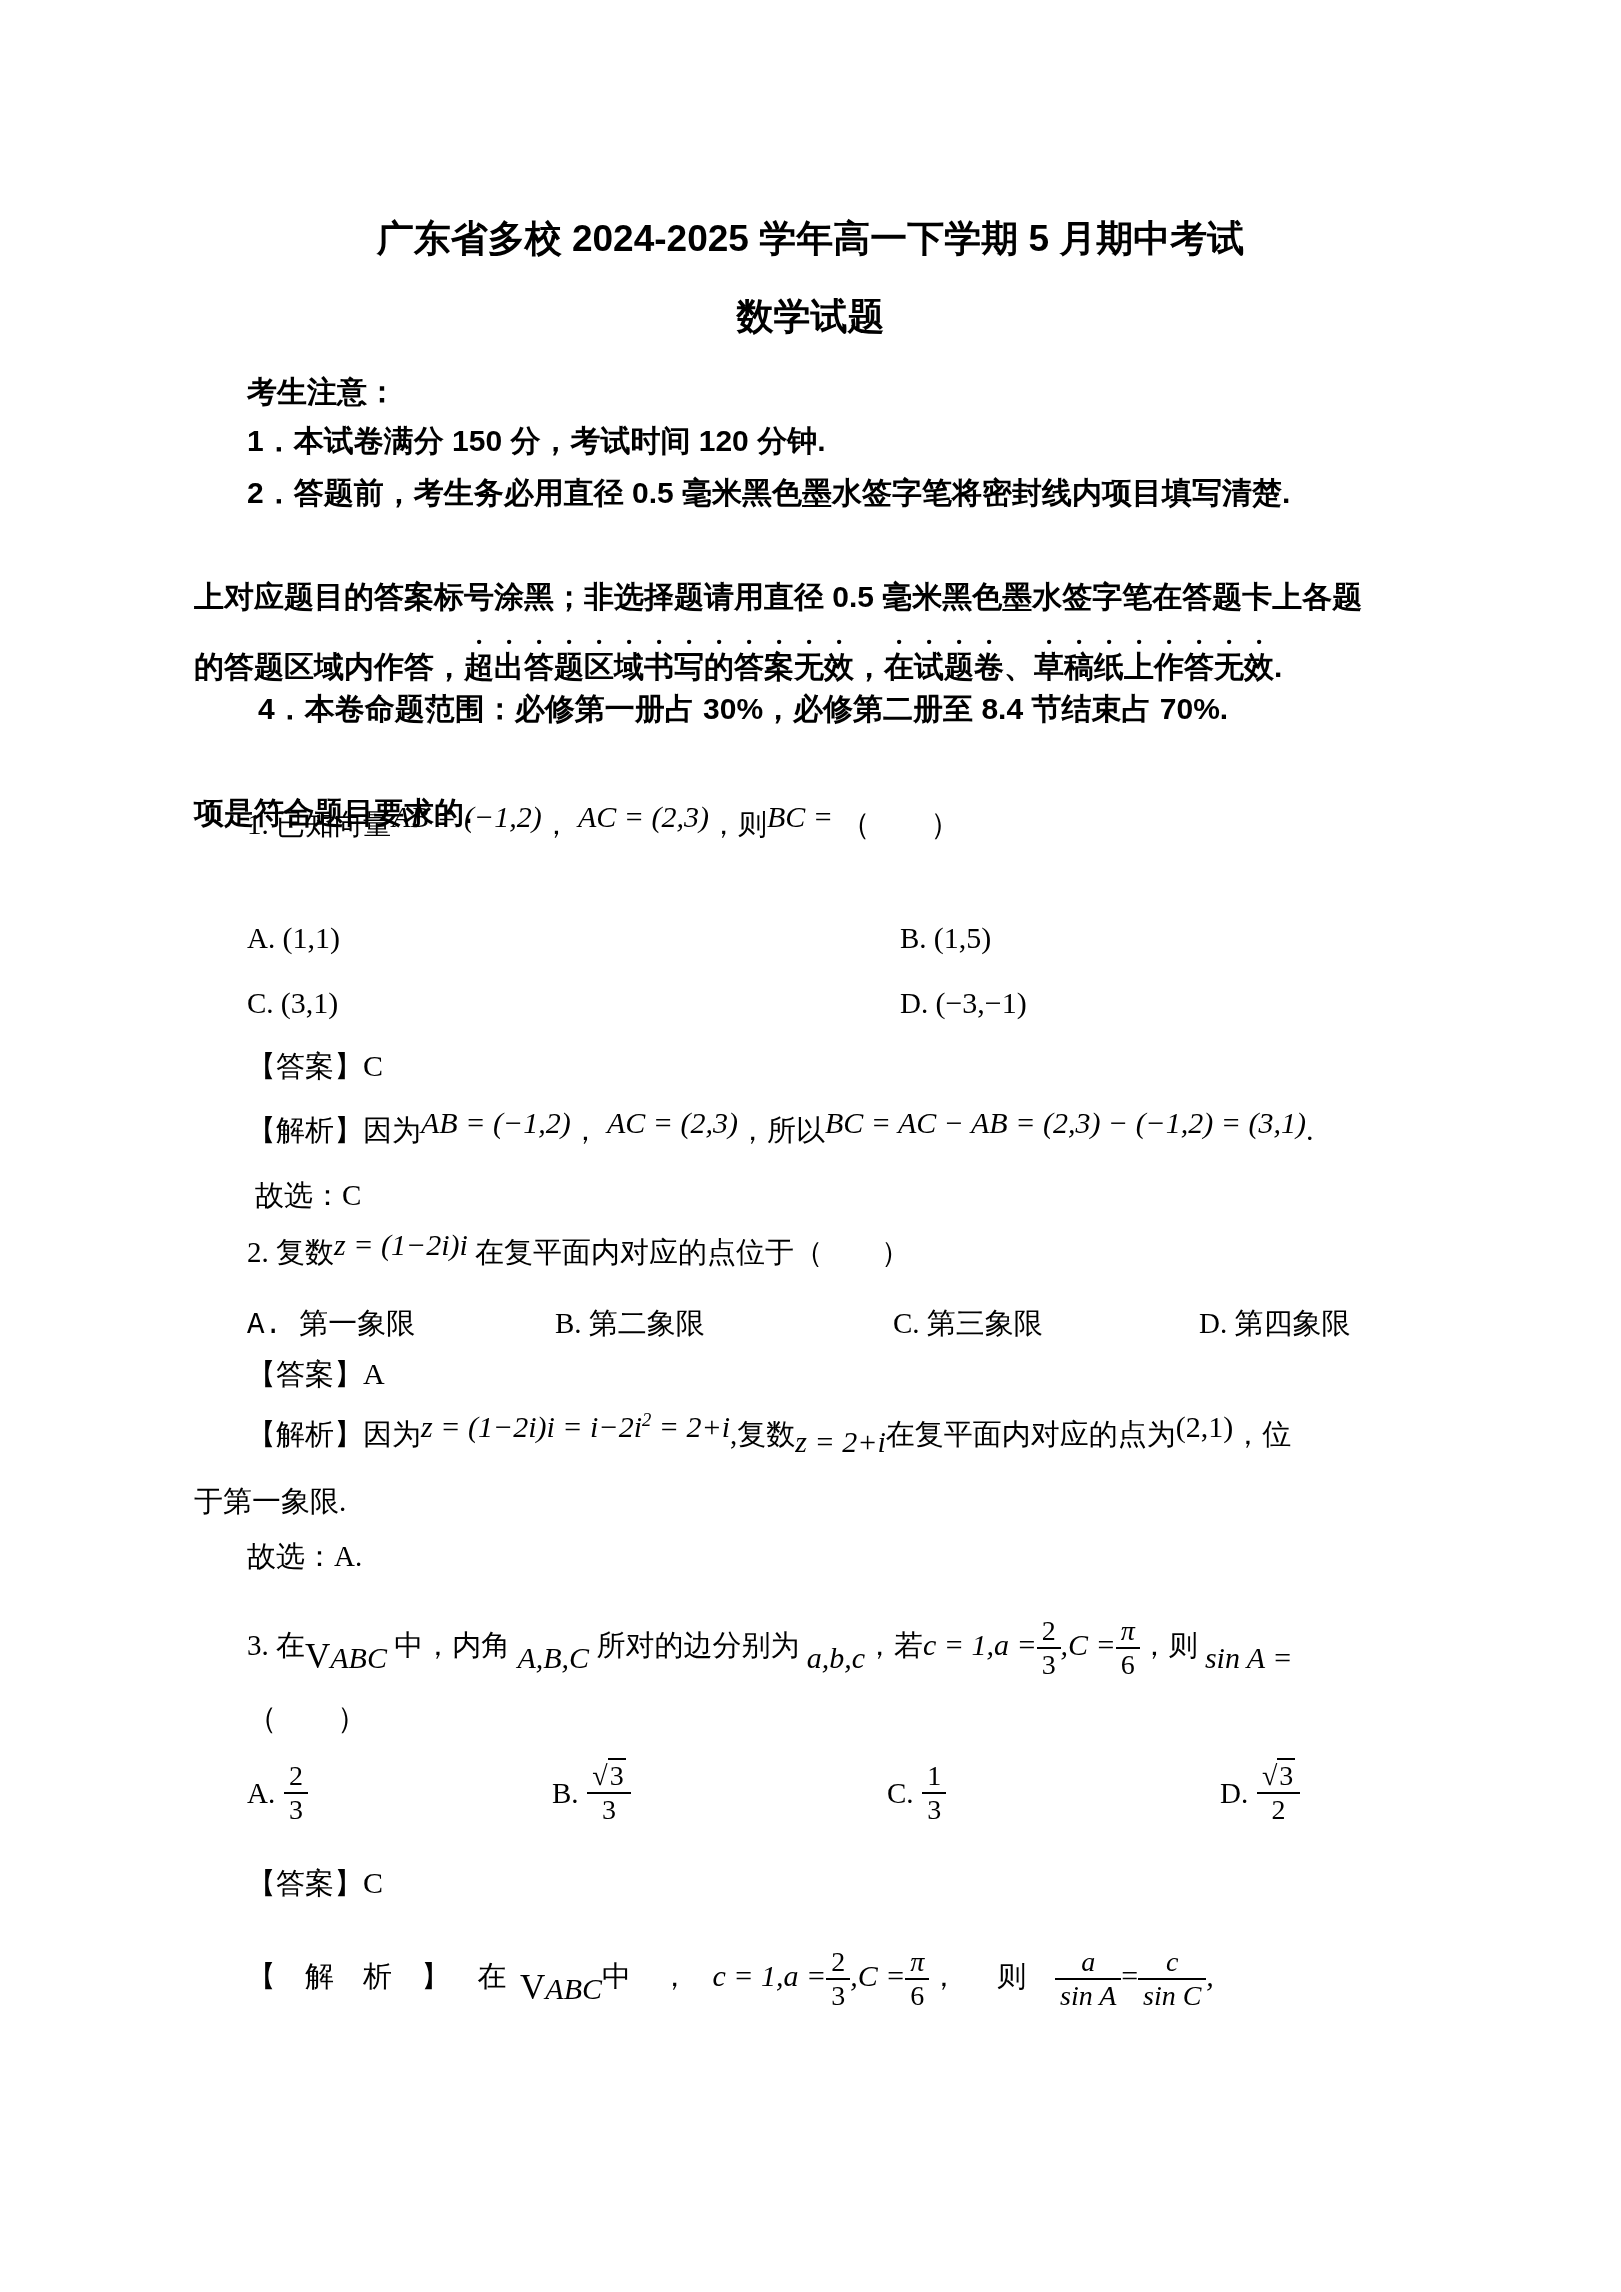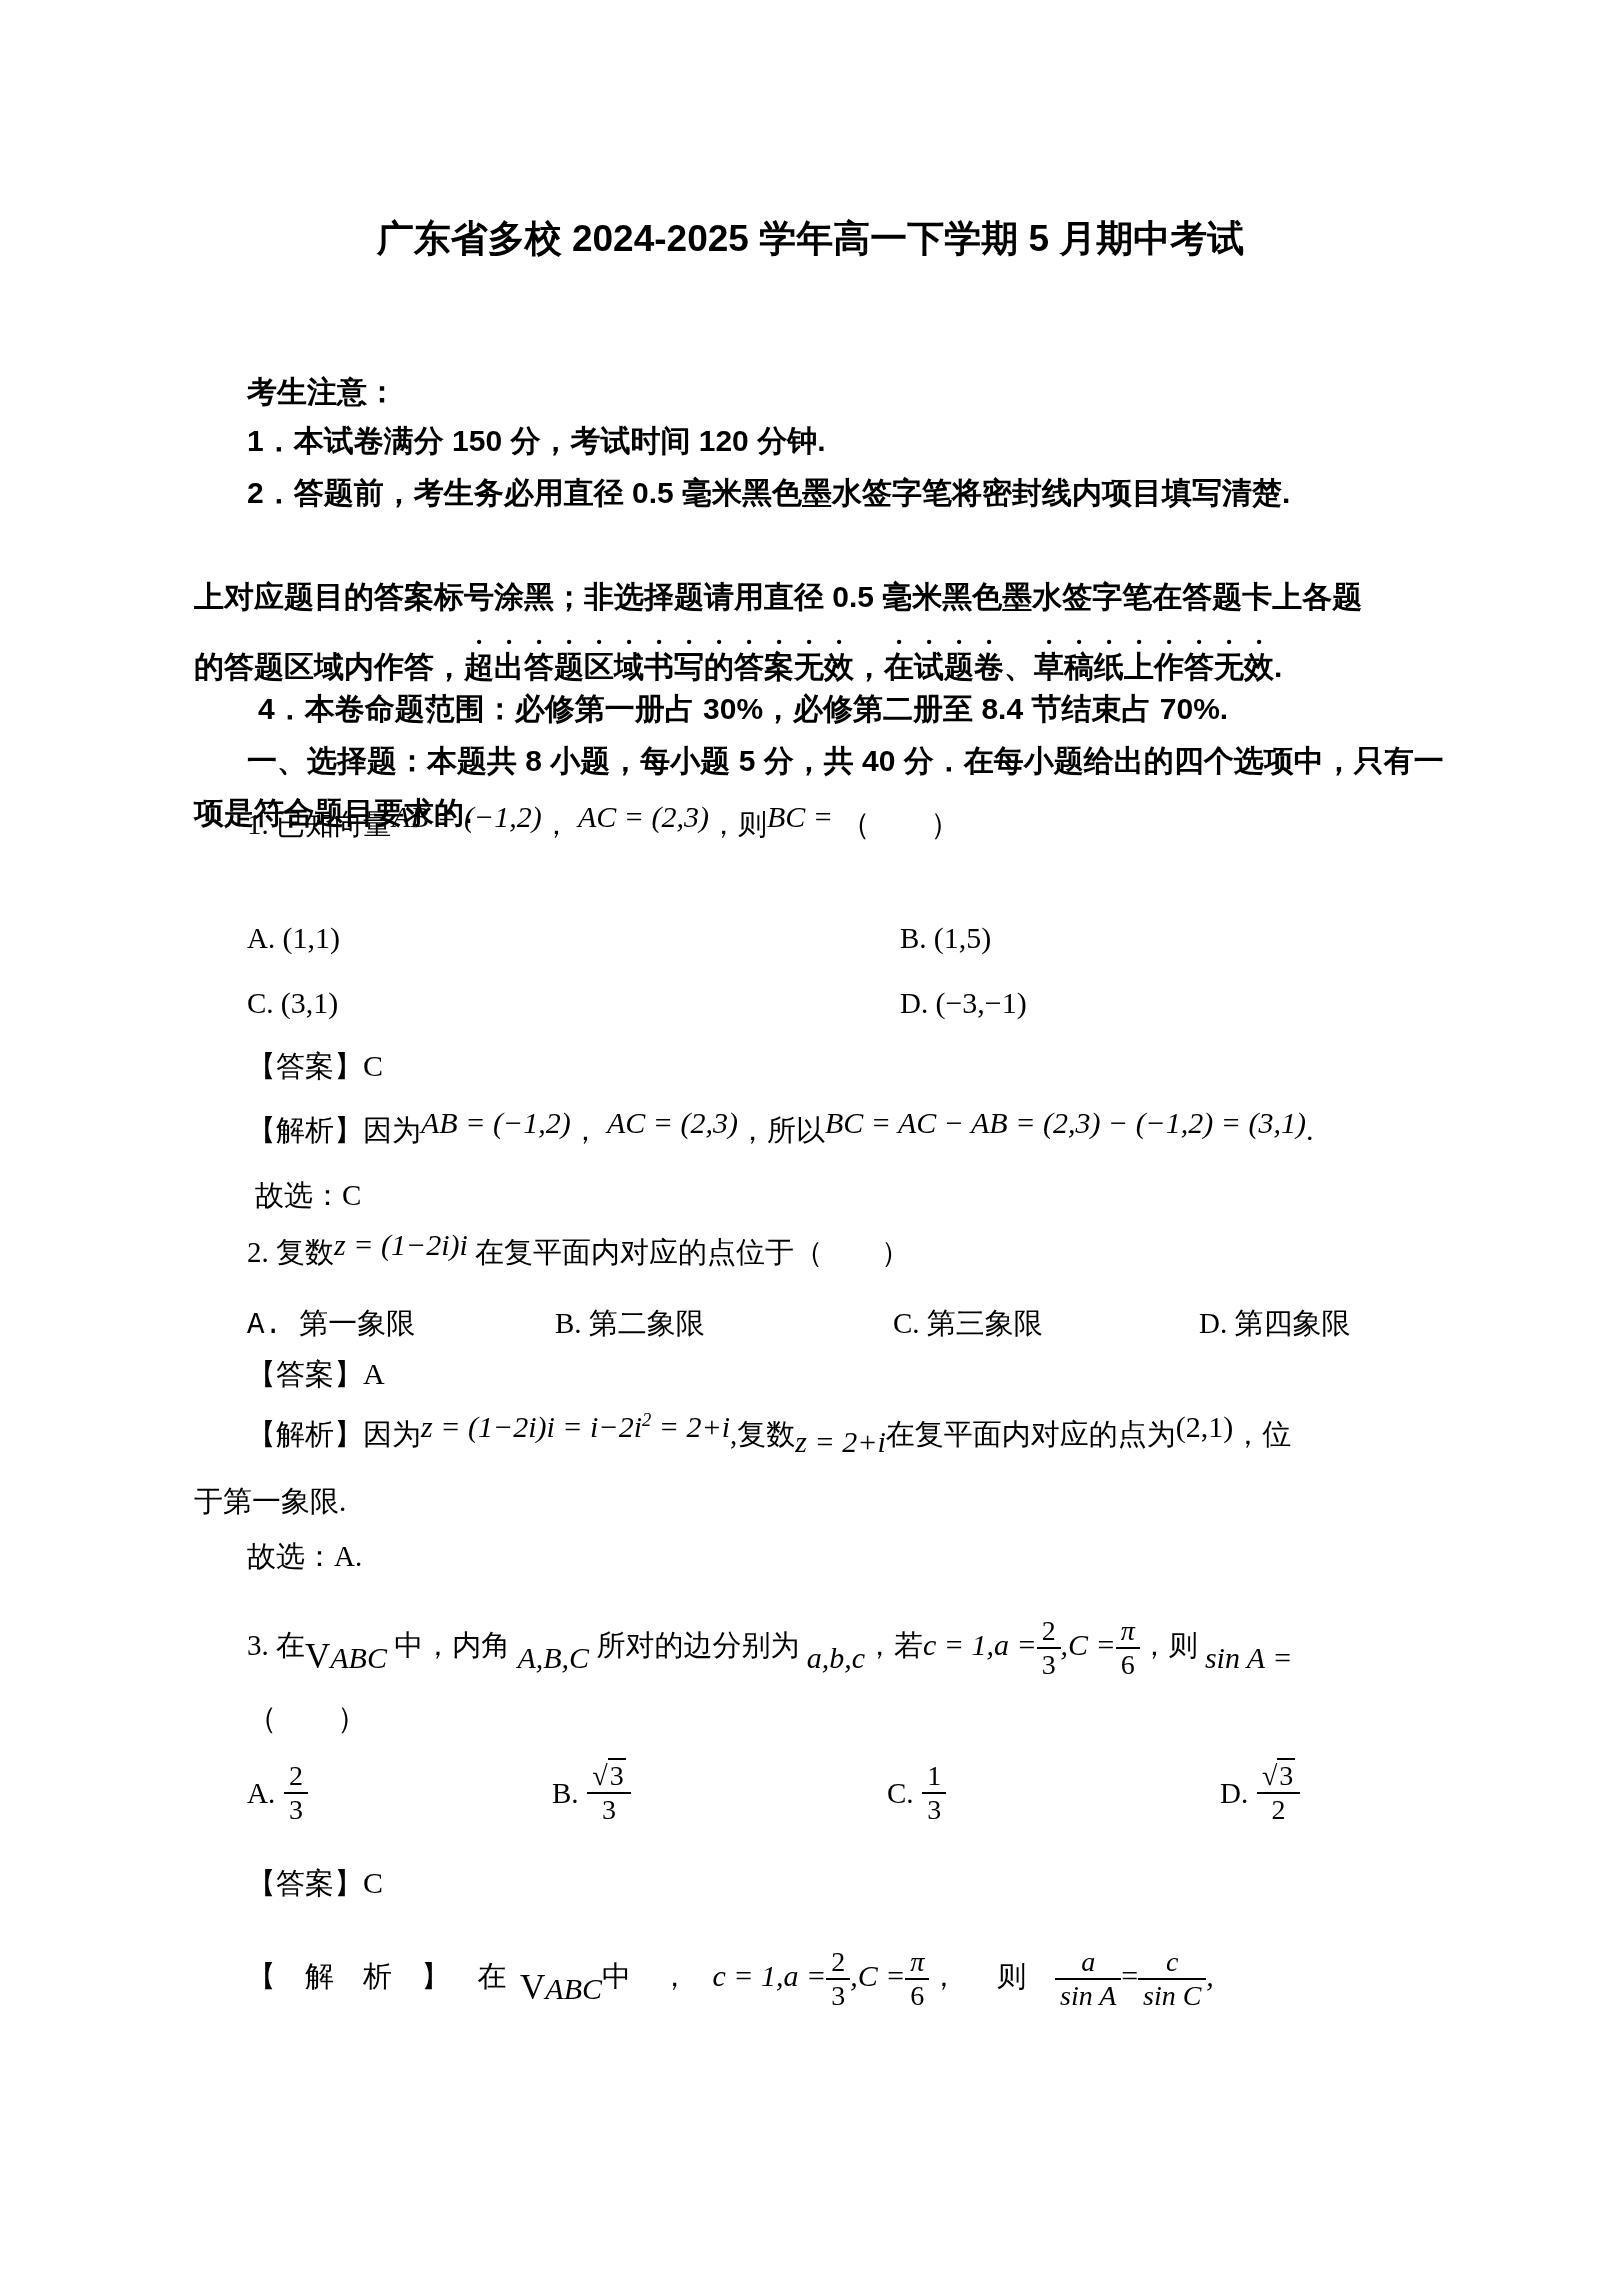--- a/index.html
+++ b/index.html
@@ -21,31 +21,31 @@
   .emdot{-webkit-text-emphasis:filled dot;-webkit-text-emphasis-position:over right;
          text-emphasis:filled dot;text-emphasis-position:over right;}
   .optflex{display:inline-flex;align-items:center;gap:8.8px;}
 </style>
 </head>
 <body>
 
 <div class="page">
 
   <div class="l title" style="top:214px;left:0;width:1621px;text-align:center;">广东省多校 2024-2025 学年高一下学期 5 月期中考试</div>
+  <div class="l title" style="top:292px;left:0;width:1621px;text-align:center;">数学试题</div>
 
   <div class="l hei" style="top:372px;left:247px;">考生注意：</div>
   <div class="l hei" style="top:421px;left:247px;">1．本试卷满分 150 分，考试时间 120 分钟.</div>
   <div class="l hei" style="top:473px;left:247px;">2．答题前，考生务必用直径 0.5 毫米黑色墨水签字笔将密封线内项目填写清楚.</div>
   <div class="l hei" style="top:577px;left:194px;">上对应题目的答案标号涂黑；非选择题请用直径 0.5 毫米黑色墨水签字笔在答题卡上各题</div>
   <div class="l hei" style="top:633px;left:194px;">
     <span>的答题区域内作答，</span><span class="emdot">超出答题区域书写的答案无效</span><span>，</span><span class="emdot">在试题卷</span><span>、</span><span class="emdot">草稿纸上作答无效</span><span>.</span>
   </div>
   <div class="l hei" style="top:689px;left:258px;">4．本卷命题范围：必修第一册占 30%，必修第二册至 8.4 节结束占 70%.</div>
 
-  <div class="l hei" style="top:741px;left:247px;">一、选择题：本题共 8 小题，每小题 5 分，共 40 分．在每小题给出的四个选项中，只有一</div>
   <div class="l hei" style="top:793px;left:194px;">项是符合题目要求的.</div>
 
   <div class="l song" style="top:804px;left:247px;text-align:center;">
     <span>1.</span>
     <span>已知向量</span><span class="m hi">AB = (−1,2)</span><span>，</span> <span class="m hi">AC = (2,3)</span><span>，则</span><span class="m hi">BC =</span>
     <span class="mu">（　　）</span>
   </div>
 
   <div class="l song" style="top:921px;left:247px;">
     <span>A.</span> <span class="mu">(1,1)</span>

